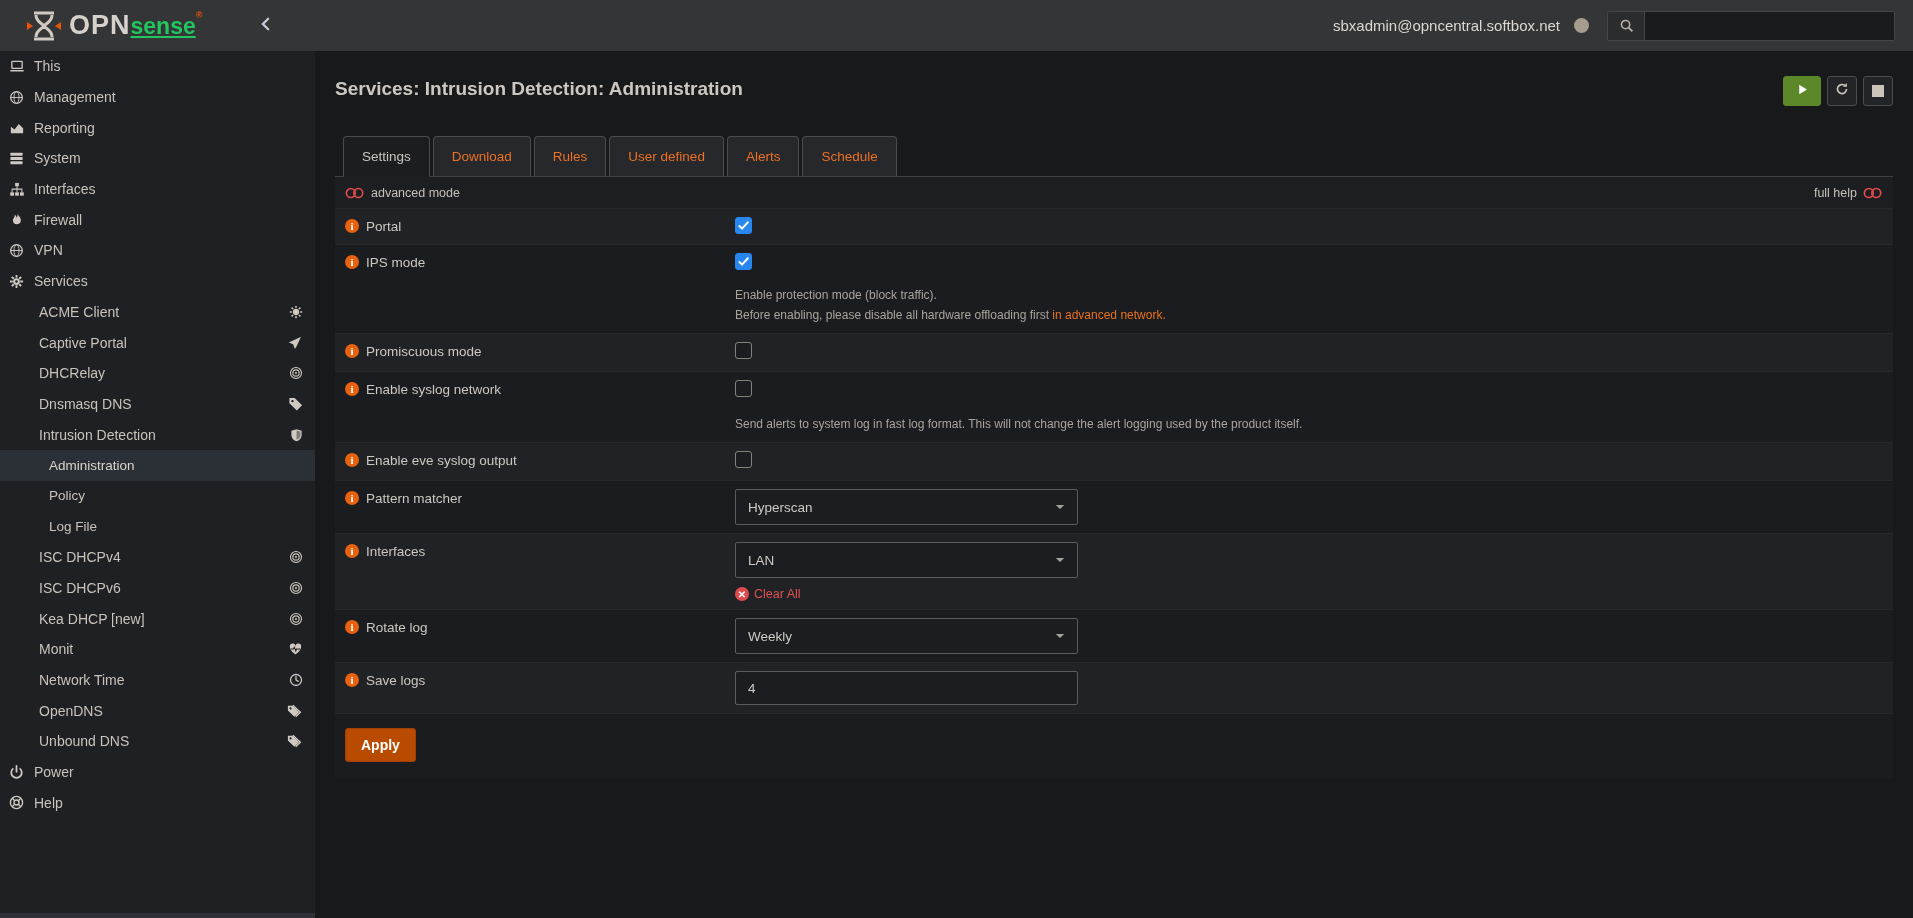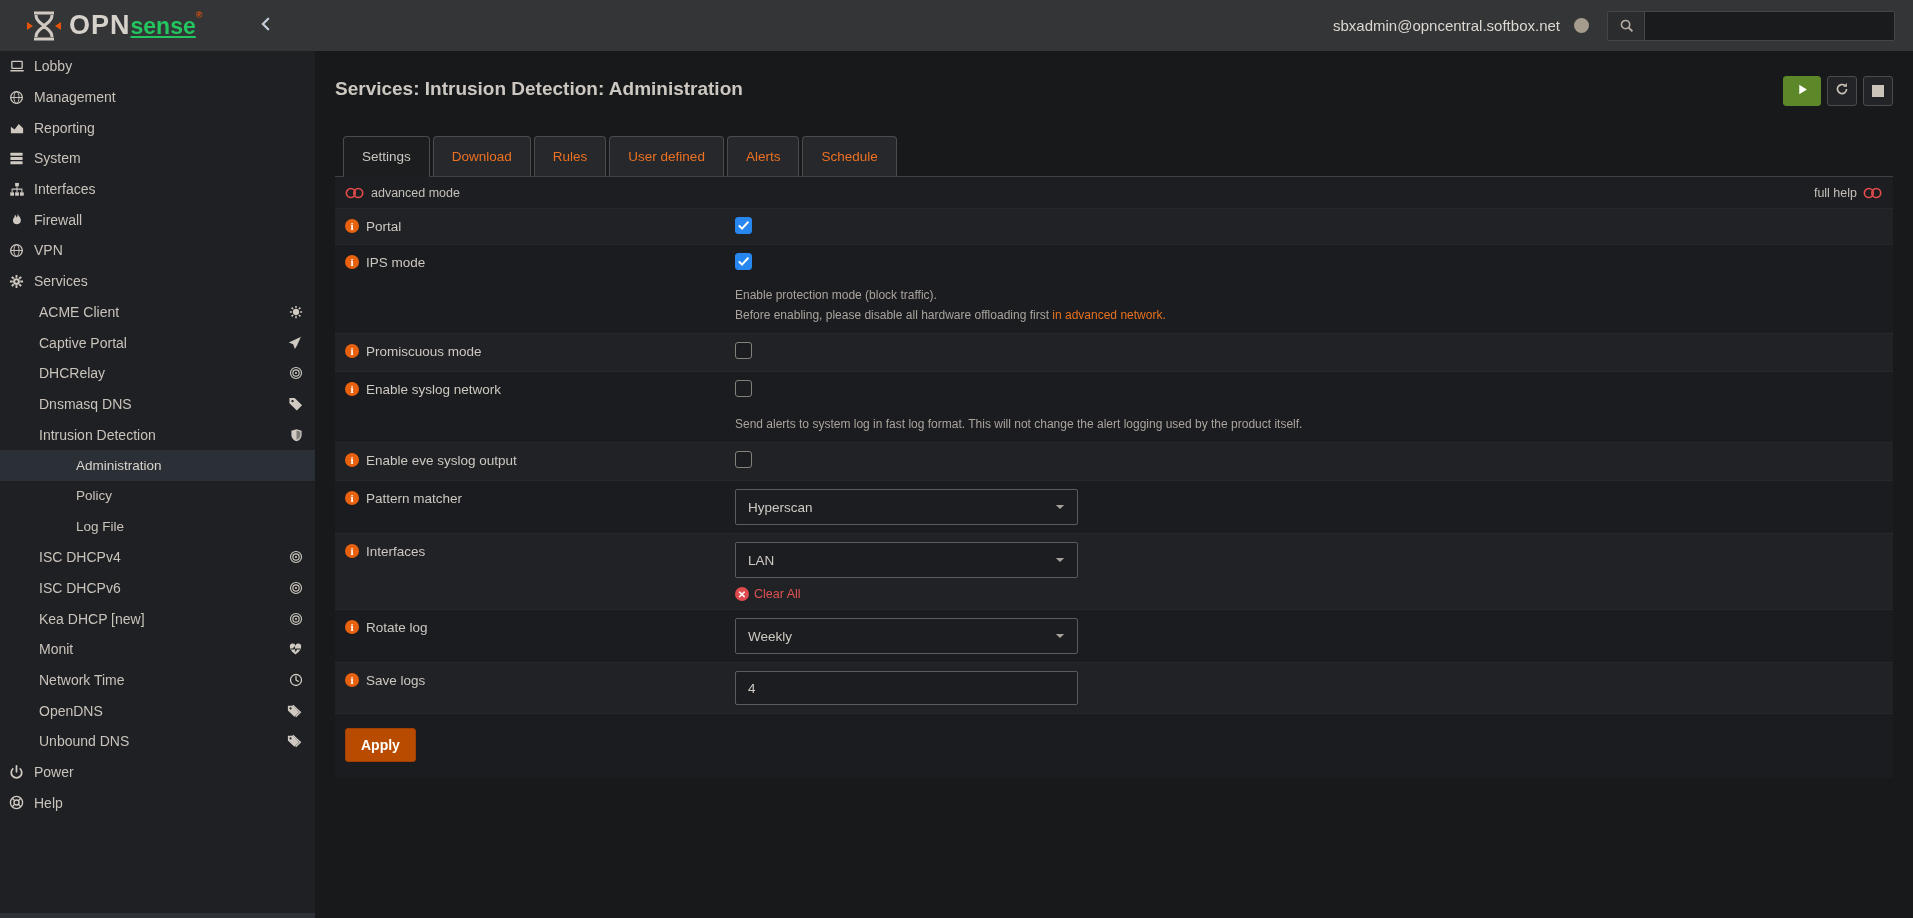--- a/index.html
+++ b/index.html
@@ -27,21 +27,21 @@
     color:#ddd8d1; font-size:13px; padding:0 8px; }
 
   
   .sidebar{ position:absolute; left:0; top:51px; width:315px; bottom:0;
     background:#1e2023; color:#c9c3bb; font-size:14px; }
   .sidebar-footer{ position:absolute; bottom:0; left:0; right:0; height:5px; background:#2e3238; }
   .si{ height:30.7px; display:flex; align-items:center; cursor:pointer; position:relative; }
   .si .ic{ width:17px; margin-left:8px; margin-right:9px; display:flex; justify-content:center; color:#cfc9c1; }
   .si .lbl{ white-space:nowrap; }
   .si.lvl2{ padding-left:39px; }
-  .si.lvl3{ padding-left:76px; font-size:13.5px; }
+  .si.lvl3{ padding-left:49px; font-size:13.5px; }
   .si .ric{ position:absolute; right:12px; top:50%; transform:translateY(-50%);
     color:#cfc9c1; display:flex; }
   .si.active{ background:#2b3036; color:#d9d4cd; }
 
   
   .main{ position:absolute; left:315px; top:51px; right:0; bottom:0;
     background:#17191b; padding:3px 20px; color:#cdc8c1; }
   .page-head{ display:flex; align-items:flex-start; padding-top:22px; height:70px; }
   .page-title{ font-size:19px; font-weight:bold; color:#ccc7c0; padding-top:2px; }
   .head-actions{ margin-left:auto; display:flex; gap:6px; }
@@ -134,21 +134,21 @@
 </div>
 
 <div class="sidebar">
   <div class="si lvl1">
       <span class="ic">
         <svg width="16" height="15" viewBox="0 0 16 16">
           <rect x="2.5" y="2.5" width="11" height="7.5" rx="0.8" fill="none" stroke="currentColor" stroke-width="1.4"></rect>
           <rect x="0.8" y="11.6" width="14.4" height="1.8" rx="0.6" fill="currentColor"></rect>
         </svg>
       </span>
-      <span class="lbl">Lobby</span>
+      <span class="lbl">This</span>
     </div>
   <div class="si lvl1">
       <span class="ic">
         <svg width="15" height="15" viewBox="0 0 16 16">
           <circle cx="8" cy="8" r="6.2" fill="none" stroke="currentColor" stroke-width="1.4"></circle>
           <ellipse cx="8" cy="8" rx="2.7" ry="6.2" fill="none" stroke="currentColor" stroke-width="1"></ellipse>
           <path d="M1.8 8h12.4" stroke="currentColor" stroke-width="1"></path>
         </svg>
       </span>
       <span class="lbl">Management</span>

